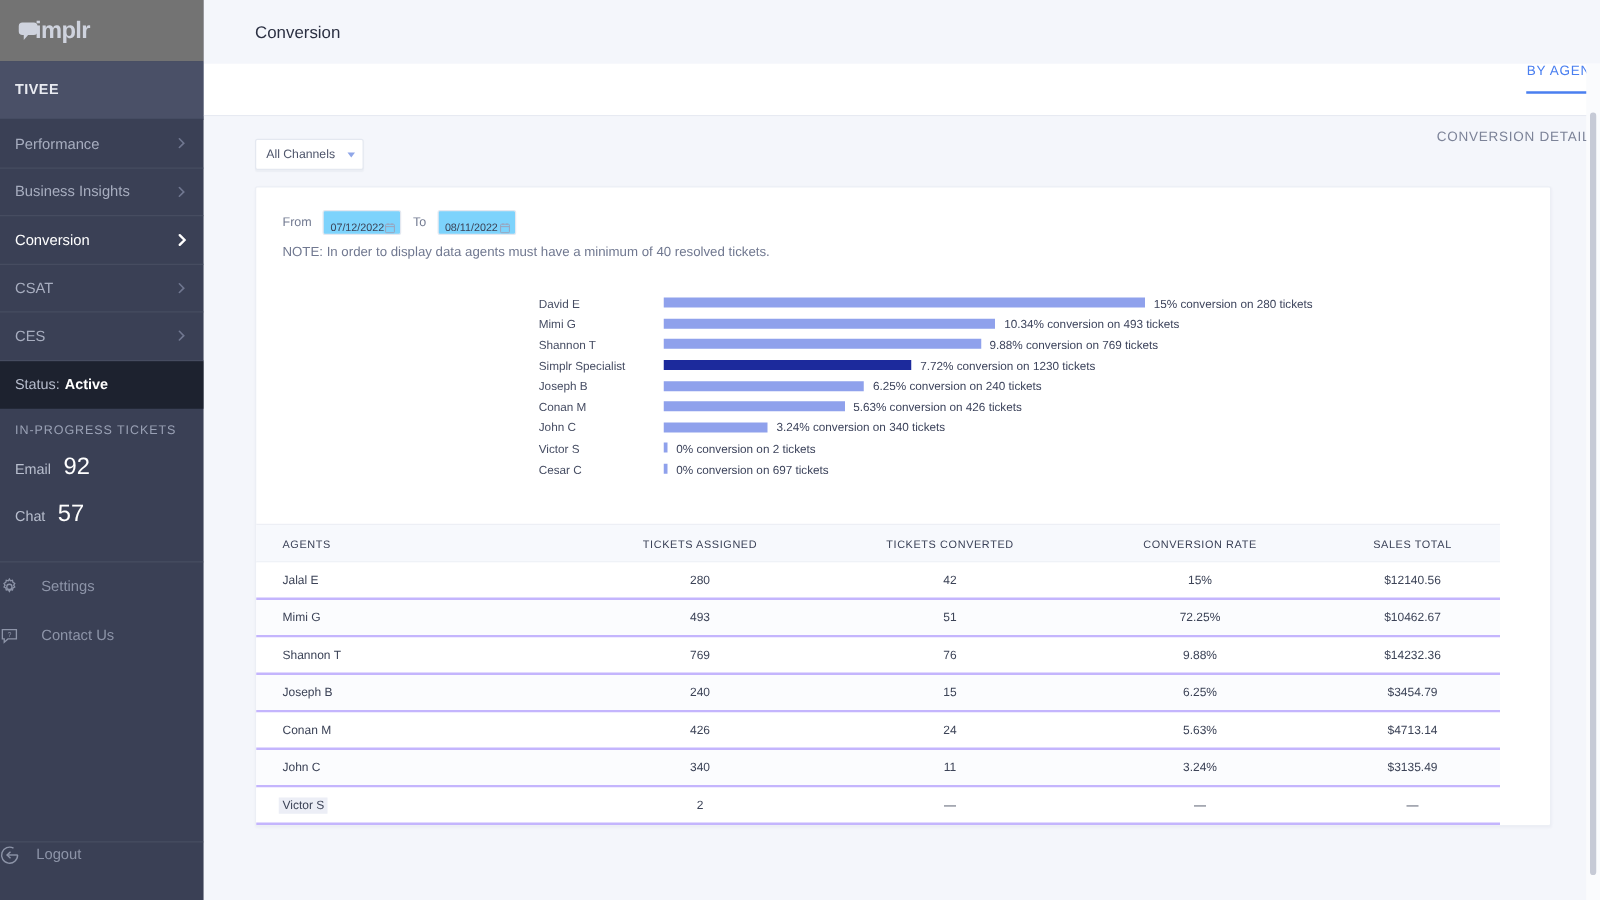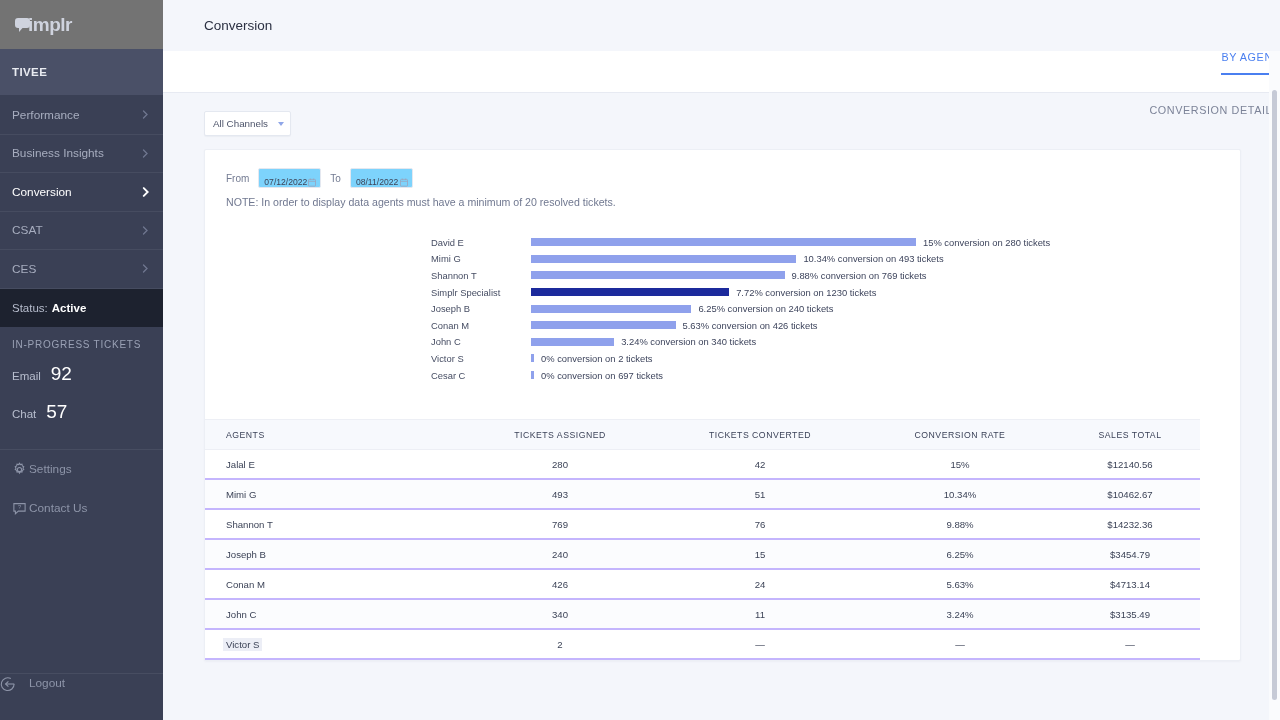--- a/index.html
+++ b/index.html
@@ -54,22 +54,22 @@
     height: 36px; display: flex; align-items: center; padding-left: 12px;
     font-size: 10px; color: #9aa1b5; letter-spacing: 0.75px; font-weight: 400;
   }
   .ticket-row {
     height: 38px; display: flex; align-items: baseline; padding-left: 12px; gap: 10px;
   }
   .ticket-label { font-size: 11.5px; color: #b8bece; }
   .ticket-count { font-size: 19px; color: #ffffff; font-weight: 400; }
   .side-divider { height:1px; background:#474d61; margin-top: 10px; }
   .util-item {
-    height: 39px; display: flex; align-items: center; gap: 2px;
-    padding-left: 12px; font-size: 11.8px; color: #8d94a8; cursor: pointer;
+    height: 39px; display: flex; align-items: center; gap: 18px;
+    font-size: 11.8px; color: #8d94a8; cursor: pointer;
   }
   .util-item svg { display:block; }
   .sidebar-spacer { flex: 1 1 auto; }
   .logout-wrap { border-top: 1px solid #474d61; padding-top: 2px; }
   .logout-item {
     height: 44px; display: flex; align-items: flex-start; gap: 13px;
     font-size: 11.8px; color: #8d94a8; cursor: pointer;
   }
 
   
@@ -316,21 +316,21 @@
               <svg width="8" height="9" viewBox="0 0 10 11" fill="none" stroke="#9aa3bb" stroke-width="1">
                 <rect x="0.6" y="1.6" width="8.8" height="8.5" rx="1"></rect>
                 <path d="M0.6 4 H9.4"></path>
                   <path d="M3 0.6 V2.4"></path>
                   <path d="M7 0.6 V2.4"></path>
               </svg>
             </span>
           </div>
         </div>
 
-        <div class="card-note">NOTE: In order to display data agents must have a minimum of 20 resolved tickets.</div>
+        <div class="card-note">NOTE: In order to display data agents must have a minimum of 40 resolved tickets.</div>
 
         <div class="chart" id="chart">
             <div class="crow">
               <div class="cname">David E</div>
               <div class="cbarwrap">
                 <div class="cbar" style="width: 385px;"></div>
                 <div class="clabel">15% conversion on 280 tickets</div>
               </div>
             </div>
             <div class="crow">
@@ -404,21 +404,21 @@
                 <div class="td c0">Jalal E</div>
                 <div class="td c1">280</div>
                 <div class="td c2">42</div>
                 <div class="td c3">15%</div>
                 <div class="td c4">$12140.56</div>
               </div>
               <div class="tr alt">
                 <div class="td c0">Mimi G</div>
                 <div class="td c1">493</div>
                 <div class="td c2">51</div>
-                <div class="td c3">10.34%</div>
+                <div class="td c3">72.25%</div>
                 <div class="td c4">$10462.67</div>
               </div>
               <div class="tr">
                 <div class="td c0">Shannon T</div>
                 <div class="td c1">769</div>
                 <div class="td c2">76</div>
                 <div class="td c3">9.88%</div>
                 <div class="td c4">$14232.36</div>
               </div>
               <div class="tr alt">

